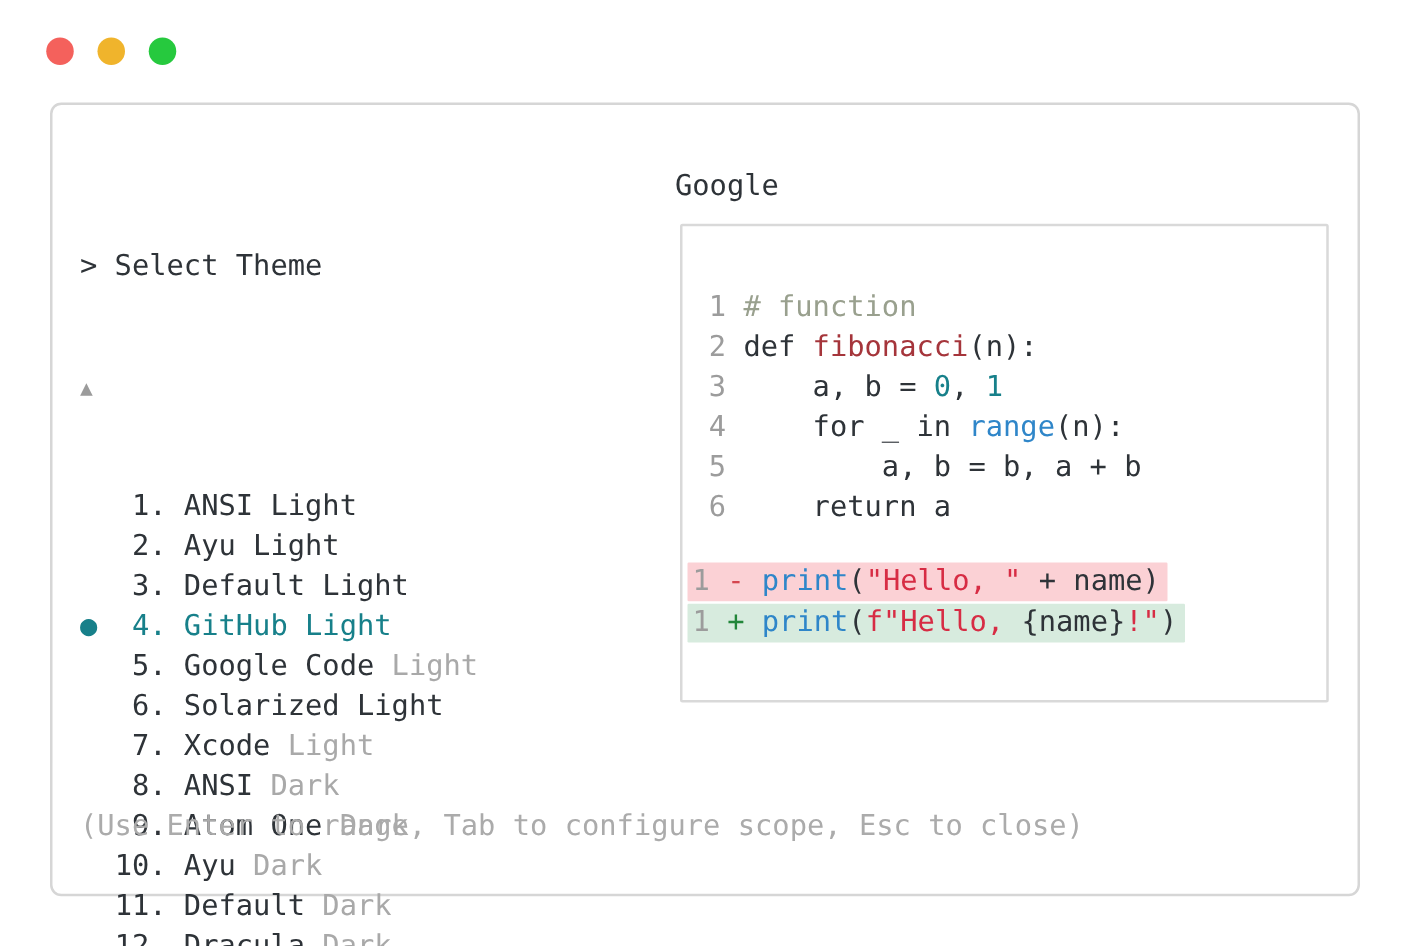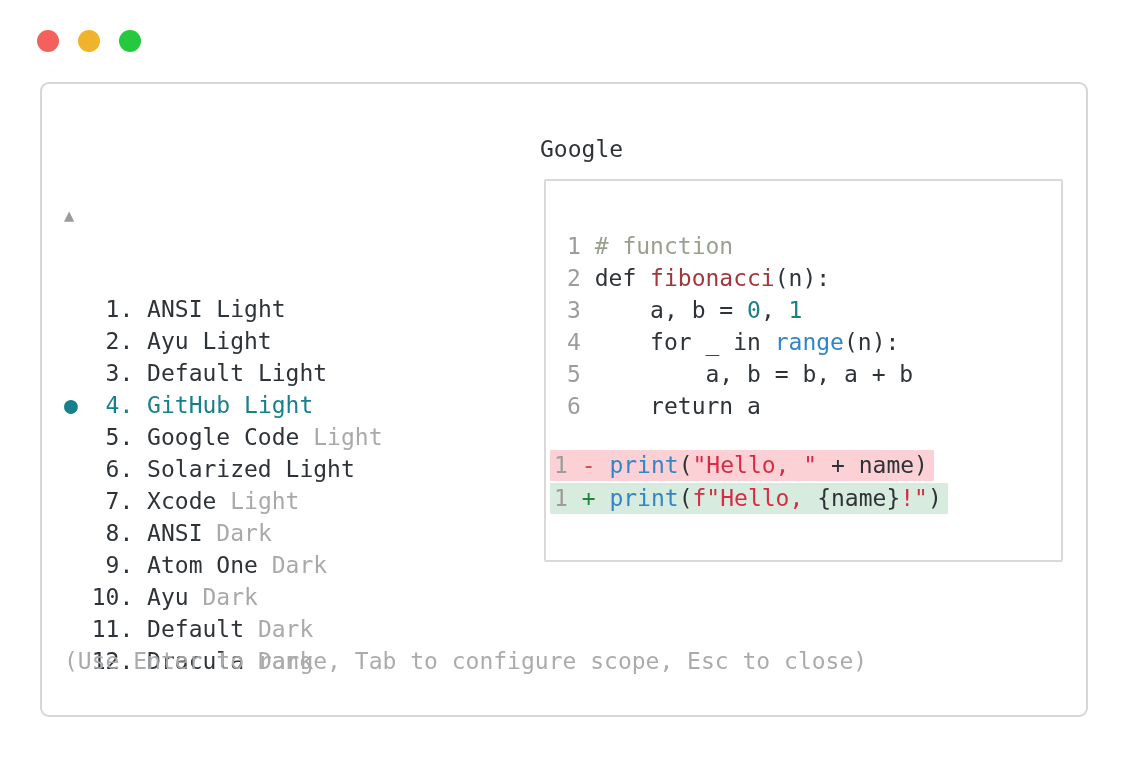--- a/index.html
+++ b/index.html
@@ -57,20 +57,21 @@
 
 <div class="traffic">
   <div class="dot" style="background: rgb(244, 97, 92);"></div>
   <div class="dot" style="background: rgb(240, 180, 44);"></div>
   <div class="dot" style="background: rgb(38, 201, 62);"></div>
 </div>
 
 <div class="window">
 
   <div class="left-col">
+    <div class="line">&gt; Select Theme</div>
     <div class="line scroll-ind"><span class="glyph" style="color:#9b9b9b">▲</span></div>
     <div id="theme-list"><div class="row"><span style="color: rgb(23, 128, 138);">  </span><span style="color: rgb(46, 51, 56);"> 1. </span><span style="color: rgb(46, 51, 56);">ANSI </span><span style="color: rgb(46, 51, 56);">Light</span></div><div class="row"><span style="color: rgb(23, 128, 138);">  </span><span style="color: rgb(46, 51, 56);"> 2. </span><span style="color: rgb(46, 51, 56);">Ayu </span><span style="color: rgb(46, 51, 56);">Light</span></div><div class="row"><span style="color: rgb(23, 128, 138);">  </span><span style="color: rgb(46, 51, 56);"> 3. </span><span style="color: rgb(46, 51, 56);">Default </span><span style="color: rgb(46, 51, 56);">Light</span></div><div class="row"><span style="color: rgb(23, 128, 138);">● </span><span style="color: rgb(23, 128, 138);"> 4. </span><span style="color: rgb(23, 128, 138);">GitHub </span><span style="color: rgb(23, 128, 138);">Light</span></div><div class="row"><span style="color: rgb(23, 128, 138);">  </span><span style="color: rgb(46, 51, 56);"> 5. </span><span style="color: rgb(46, 51, 56);">Google Code </span><span style="color: rgb(169, 169, 169);">Light</span></div><div class="row"><span style="color: rgb(23, 128, 138);">  </span><span style="color: rgb(46, 51, 56);"> 6. </span><span style="color: rgb(46, 51, 56);">Solarized </span><span style="color: rgb(46, 51, 56);">Light</span></div><div class="row"><span style="color: rgb(23, 128, 138);">  </span><span style="color: rgb(46, 51, 56);"> 7. </span><span style="color: rgb(46, 51, 56);">Xcode </span><span style="color: rgb(169, 169, 169);">Light</span></div><div class="row"><span style="color: rgb(23, 128, 138);">  </span><span style="color: rgb(46, 51, 56);"> 8. </span><span style="color: rgb(46, 51, 56);">ANSI </span><span style="color: rgb(169, 169, 169);">Dark</span></div><div class="row"><span style="color: rgb(23, 128, 138);">  </span><span style="color: rgb(46, 51, 56);"> 9. </span><span style="color: rgb(46, 51, 56);">Atom One </span><span style="color: rgb(169, 169, 169);">Dark</span></div><div class="row"><span style="color: rgb(23, 128, 138);">  </span><span style="color: rgb(46, 51, 56);">10. </span><span style="color: rgb(46, 51, 56);">Ayu </span><span style="color: rgb(169, 169, 169);">Dark</span></div><div class="row"><span style="color: rgb(23, 128, 138);">  </span><span style="color: rgb(46, 51, 56);">11. </span><span style="color: rgb(46, 51, 56);">Default </span><span style="color: rgb(169, 169, 169);">Dark</span></div><div class="row"><span style="color: rgb(23, 128, 138);">  </span><span style="color: rgb(46, 51, 56);">12. </span><span style="color: rgb(46, 51, 56);">Dracula </span><span style="color: rgb(169, 169, 169);">Dark</span></div></div>
     
   </div>
 
   <div class="hint">(Use Enter to range, Tab to configure scope, Esc to close)</div>
 
   <div class="preview-title">Google</div>
 
   <div class="preview-box">

